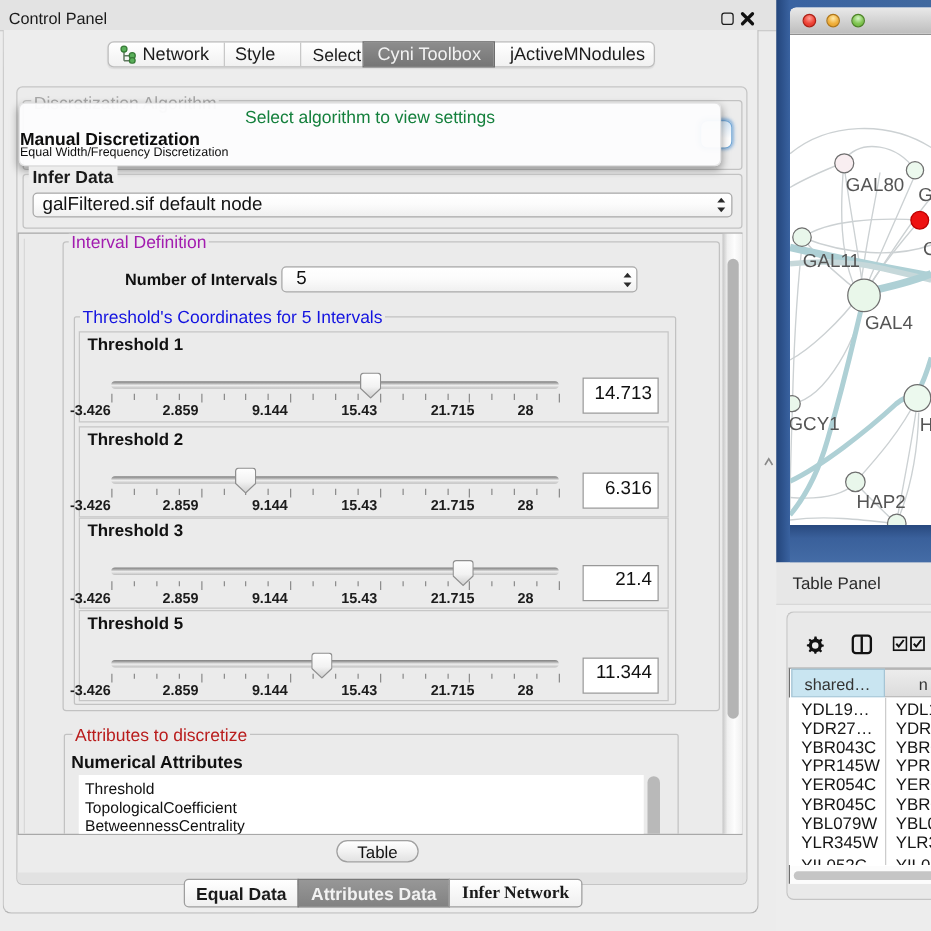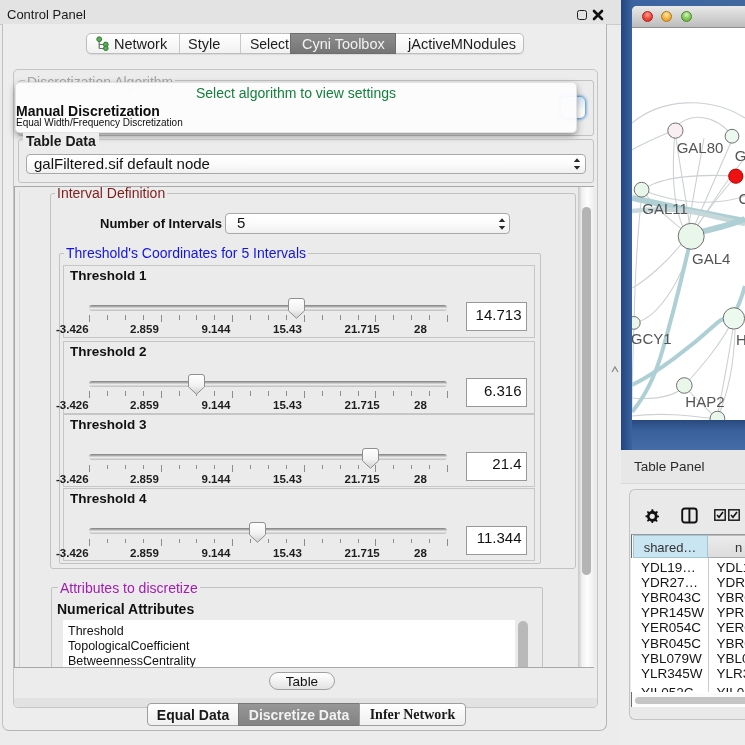--- a/index.html
+++ b/index.html
@@ -40,34 +40,34 @@
 <div class="abs" style="left:13px;top:69px;width:584.5px;height:639px;border:1px solid #c5c5c5;border-radius:5px;box-sizing:border-box;background:#ececec;"></div>
 <div class="abs" style="left:14px;top:697.5px;width:582.5px;height:9.5px;background:#e2e2e2;border-radius:0 0 4px 4px;"></div>
 <div class="abs" style="left:18px;top:80px;width:575.5px;height:56px;border:1px solid #c2c2c2;border-radius:3px;box-sizing:border-box;"></div>
 <div class="abs" style="left:25px;top:74px;font-size:14px;color:#a6a6a6;background:#ececec;padding:0 2px;">Discretization Algorithm</div>
 <div class="abs" style="left:560px;top:96px;width:26px;height:23px;border-radius:6px;background:linear-gradient(180deg,#d6e8f8,#ffffff 65%);border:1.5px solid #74a9d8;box-shadow:0 0 2.5px 1px rgba(90,150,210,0.65);box-sizing:border-box;"></div>
 <div class="abs" style="left:15px;top:82px;width:562px;height:51px;background:rgba(252,252,253,0.96);border-radius:5px;border:1px solid rgba(180,180,180,0.35);box-shadow:0 3px 7px rgba(0,0,0,0.38);box-sizing:border-box;"></div>
 <div class="abs" style="left:15px;top:85px;width:562px;height:15px;font-size:14px;color:#15803d;text-align:center;">Select algorithm to view settings</div>
 <div class="abs" style="left:16px;top:102.5px;font-size:14px;color:#0d0d0d;font-weight:bold;">Manual Discretization</div>
 <div class="abs" style="left:16px;top:116.5px;font-size:10px;color:#0d0d0d;">Equal Width/Frequency Discretization</div>
 <div class="abs" style="left:18px;top:139px;width:576px;height:44px;border:1px solid #c2c2c2;border-radius:3px;box-sizing:border-box;"></div>
-<div class="abs" style="left:23px;top:133px;font-size:14px;color:#1a1a1a;font-weight:bold;background:#ededed;padding:0 3px;">Table Data</div>
+<div class="abs" style="left:23px;top:133px;font-size:14px;color:#1a1a1a;font-weight:bold;background:#ededed;padding:0 3px;">Infer Data</div>
 <div class="combo" style="left:26px;top:154px;width:560px;height:20px;">
     <span class="txt">galFiltered.sif default node</span>
   </div>
 <svg class="abs" style="left:573px;top:158px;" width="8" height="12" viewBox="0 0 8 12">
 <path d="M4,0.2 L7.2,4 L0.8,4 Z" fill="#2a2a2a"></path>
     <path d="M4,11.8 L7.2,8 L0.8,8 Z" fill="#2a2a2a"></path>
   </svg>
 <div class="abs" style="left:14px;top:186px;width:580px;height:482px;border:1px solid #a8a8a8;background:#ebebeb;box-sizing:border-box;"></div>
 <div class="abs" style="left:19px;top:191px;width:1px;height:476px;background:#d8d8d8;"></div>
 <div class="abs" style="left:577.5px;top:187px;width:16px;height:480px;background:linear-gradient(90deg,#c6c6c6 0,#f0f0f0 25%,#fdfdfd 60%,#eeeeee 100%);"></div>
 <div class="abs" style="left:582px;top:207px;width:8.5px;height:368px;background:#b4b4b4;border-radius:4.5px;"></div>
 <div class="abs" style="left:50px;top:193px;width:526px;height:376px;border:1px solid #c2c2c2;border-radius:3px;box-sizing:border-box;background:#ebebeb;"></div>
-<div class="gtitle b" style="left:55px;top:187px;color:#7f1d1d;background:#ebebeb;font-weight:normal;">Interval Definition</div>
+<div class="gtitle b" style="left:55px;top:187px;color:#a21caf;background:#ebebeb;font-weight:normal;">Interval Definition</div>
 <div class="abs" style="left:100px;top:216px;font-size:13px;color:#111;font-weight:bold;">Number of Intervals</div>
 <div class="combo" style="left:225px;top:213px;width:285px;height:21px;">
     <span class="txt" style="left:11px;">5</span>
   </div>
 <svg class="abs" style="left:498px;top:218px;" width="8" height="12" viewBox="0 0 8 12">
 <path d="M4,0.2 L7.2,4 L0.8,4 Z" fill="#2a2a2a"></path>
     <path d="M4,11.8 L7.2,8 L0.8,8 Z" fill="#2a2a2a"></path>
   </svg>
 <div class="abs" style="left:59px;top:253px;width:482px;height:311px;border:1px solid #c2c2c2;border-radius:2px;box-sizing:border-box;"></div>
 <div class="gtitle" style="left:64px;top:247px;color:#1414e0;background:#ebebeb;">Threshold's Coordinates for 5 Intervals</div>
@@ -176,21 +176,21 @@
 <div class="slab" style="left:130px;top:472.5px;">2.859</div>
 <div class="slab" style="left:201.5px;top:472.5px;">9.144</div>
 <div class="slab" style="left:273px;top:472.5px;">15.43</div>
 <div class="slab" style="left:344.5px;top:472.5px;">21.715</div>
 <div class="slab" style="left:414px;top:472.5px;">28</div>
 <svg class="abs" style="left:361.5px;top:447.5px;" width="17" height="21" viewBox="0 0 17 21">
     <path d="M0.5,3 A2.5,2.5 0 0 1 3,0.5 H14 A2.5,2.5 0 0 1 16.5,3 V12.8 L8.5,20.3 L0.5,12.8 Z" fill="url(#thg)" stroke="#8f8f8f" stroke-width="1"></path>
   </svg>
 <div class="vfield" style="left:466px;top:451.5px;width:60.5px;height:29px;">21.4</div>
 <div class="abs" style="left:63px;top:488.0px;width:472px;height:73px;border:1px solid #c6c6c6;box-sizing:border-box;background:#ebebeb;"></div>
-<div class="abs" style="left:70px;top:491.0px;font-size:13.5px;color:#111;font-weight:bold;">Threshold 4</div>
+<div class="abs" style="left:70px;top:491.0px;font-size:13.5px;color:#111;font-weight:bold;">Threshold 5</div>
 <div class="abs" style="left:89px;top:528.0px;width:358px;height:6px;border-radius:3px;background:linear-gradient(180deg,#808080 0%,#a2a2a2 22%,#eeeeee 55%,#bdbdbd 100%);"></div>
 <div class="tick" style="left:89.0px;top:538.5px;height:7px;"></div>
 <div class="tick" style="left:106.9px;top:538.5px;height:4.5px;"></div>
 <div class="tick" style="left:124.8px;top:538.5px;height:4.5px;"></div>
 <div class="tick" style="left:142.7px;top:538.5px;height:4.5px;"></div>
 <div class="tick" style="left:160.6px;top:538.5px;height:7px;"></div>
 <div class="tick" style="left:178.5px;top:538.5px;height:4.5px;"></div>
 <div class="tick" style="left:196.4px;top:538.5px;height:4.5px;"></div>
 <div class="tick" style="left:214.3px;top:538.5px;height:4.5px;"></div>
 <div class="tick" style="left:232.2px;top:538.5px;height:7px;"></div>
@@ -211,31 +211,31 @@
 <div class="slab" style="left:201.5px;top:546.5px;">9.144</div>
 <div class="slab" style="left:273px;top:546.5px;">15.43</div>
 <div class="slab" style="left:344.5px;top:546.5px;">21.715</div>
 <div class="slab" style="left:414px;top:546.5px;">28</div>
 <svg class="abs" style="left:248.5px;top:521.5px;" width="17" height="21" viewBox="0 0 17 21">
     <path d="M0.5,3 A2.5,2.5 0 0 1 3,0.5 H14 A2.5,2.5 0 0 1 16.5,3 V12.8 L8.5,20.3 L0.5,12.8 Z" fill="url(#thg)" stroke="#8f8f8f" stroke-width="1"></path>
   </svg>
 <div class="vfield" style="left:466px;top:525.5px;width:60.5px;height:29px;">11.344</div>
 <div class="abs" style="left:14px;top:187px;width:563px;height:480px;overflow:hidden;">
 <div class="abs" style="left:37px;top:400px;width:492px;height:95px;border:1px solid #c2c2c2;border-radius:2px;box-sizing:border-box;"></div>
-<div class="abs" style="left:44px;top:394px;font-size:14px;color:#a21caf;background:#ebebeb;padding:0 2px;line-height:14px;">Attributes to discretize</div>
+<div class="abs" style="left:44px;top:394px;font-size:14px;color:#b91c1c;background:#ebebeb;padding:0 2px;line-height:14px;">Attributes to discretize</div>
 <div class="abs" style="left:43px;top:414px;font-size:14px;color:#111;font-weight:bold;">Numerical Attributes</div>
 <div class="abs" style="left:49px;top:433px;width:452px;height:60px;background:#ffffff;"></div>
 <div class="abs" style="left:54px;top:437px;font-size:12.5px;color:#111;">Threshold</div>
 <div class="abs" style="left:54px;top:452px;font-size:12.5px;color:#111;">TopologicalCoefficient</div>
 <div class="abs" style="left:54px;top:467px;font-size:12.5px;color:#111;">BetweennessCentrality</div>
 <div class="abs" style="left:504px;top:434px;width:10px;height:60px;background:#b9b9b9;border-radius:5px 5px 0 0;"></div>
 </div>
 <div class="abs" style="left:269px;top:672px;width:66px;height:18px;border:1px solid #a0a0a0;border-radius:9px;background:linear-gradient(180deg,#ffffff,#f2f2f2 50%,#e2e2e2);box-sizing:border-box;font-size:13.5px;color:#111;text-align:center;padding-top:0.5px;">Table</div>
 <div class="abs" style="left:147px;top:703px;width:92px;height:23px;border:1px solid #9e9e9e;border-radius:4px 0 0 4px;background:linear-gradient(180deg,#ffffff,#efefef);box-sizing:border-box;font-size:14px;color:#1a1a1a;text-align:center;padding-top:2.5px;font-weight:bold;">Equal Data</div>
-<div class="abs" style="left:238px;top:703px;width:122px;height:23px;border:1px solid #787878;background:linear-gradient(180deg,#979797,#828282);box-sizing:border-box;font-size:14px;color:#f2f2f2;text-align:center;padding-top:2.5px;font-weight:bold;">Discretize Data</div>
+<div class="abs" style="left:238px;top:703px;width:122px;height:23px;border:1px solid #787878;background:linear-gradient(180deg,#979797,#828282);box-sizing:border-box;font-size:14px;color:#f2f2f2;text-align:center;padding-top:2.5px;font-weight:bold;">Attributes Data</div>
 <div class="abs" style="left:359px;top:703px;width:107px;height:23px;border:1px solid #9e9e9e;border-radius:0 4px 4px 0;background:linear-gradient(180deg,#ffffff,#efefef);box-sizing:border-box;font-size:14px;color:#1a1a1a;text-align:center;padding-top:2.5px;font-weight:bold;font-family:Liberation Serif, serif;">Infer Network</div>
 <svg class="abs" style="left:611px;top:365px;" width="9" height="9" viewBox="0 0 9 9">
     <path d="M1,7 L4,2 L7,7" stroke="#8a8a8a" stroke-width="1.3" fill="none"></path>
   </svg>
 <div class="abs" style="left:621px;top:0;width:124px;height:450px;background:linear-gradient(90deg,#23457b 0%,#3a63a1 9%,#41699f 100%);"></div>
 <div class="abs" style="left:632px;top:6px;width:113px;height:414px;background:#ffffff;border-radius:5px 0 0 0;overflow:hidden;box-shadow:inset 0 0 0 0 rgba(0,0,0,0);"></div>
 <div class="abs" style="left:632px;top:6px;width:113px;height:22px;background:linear-gradient(180deg,#e9e9e9,#bdbdbd);border-bottom:1px solid #909090;border-radius:5px 0 0 0;box-sizing:border-box;"></div>
 <div class="abs" style="left:641.8px;top:11px;width:11px;height:11px;border-radius:50%;background:radial-gradient(circle at 50% 30%, #ff9d94 0%, #ee4438 55%, #d93025 100%);border:1px solid #ad2117;box-sizing:border-box;"></div>
 <div class="abs" style="left:661.4px;top:11px;width:11px;height:11px;border-radius:50%;background:radial-gradient(circle at 50% 30%, #ffe9a8 0%, #f0b03c 55%, #e39c27 100%);border:1px solid #b0771a;box-sizing:border-box;"></div>
 <div class="abs" style="left:681.0px;top:11px;width:11px;height:11px;border-radius:50%;background:radial-gradient(circle at 50% 30%, #d2f5c4 0%, #82c653 55%, #67b13b 100%);border:1px solid #4d8427;box-sizing:border-box;"></div>

